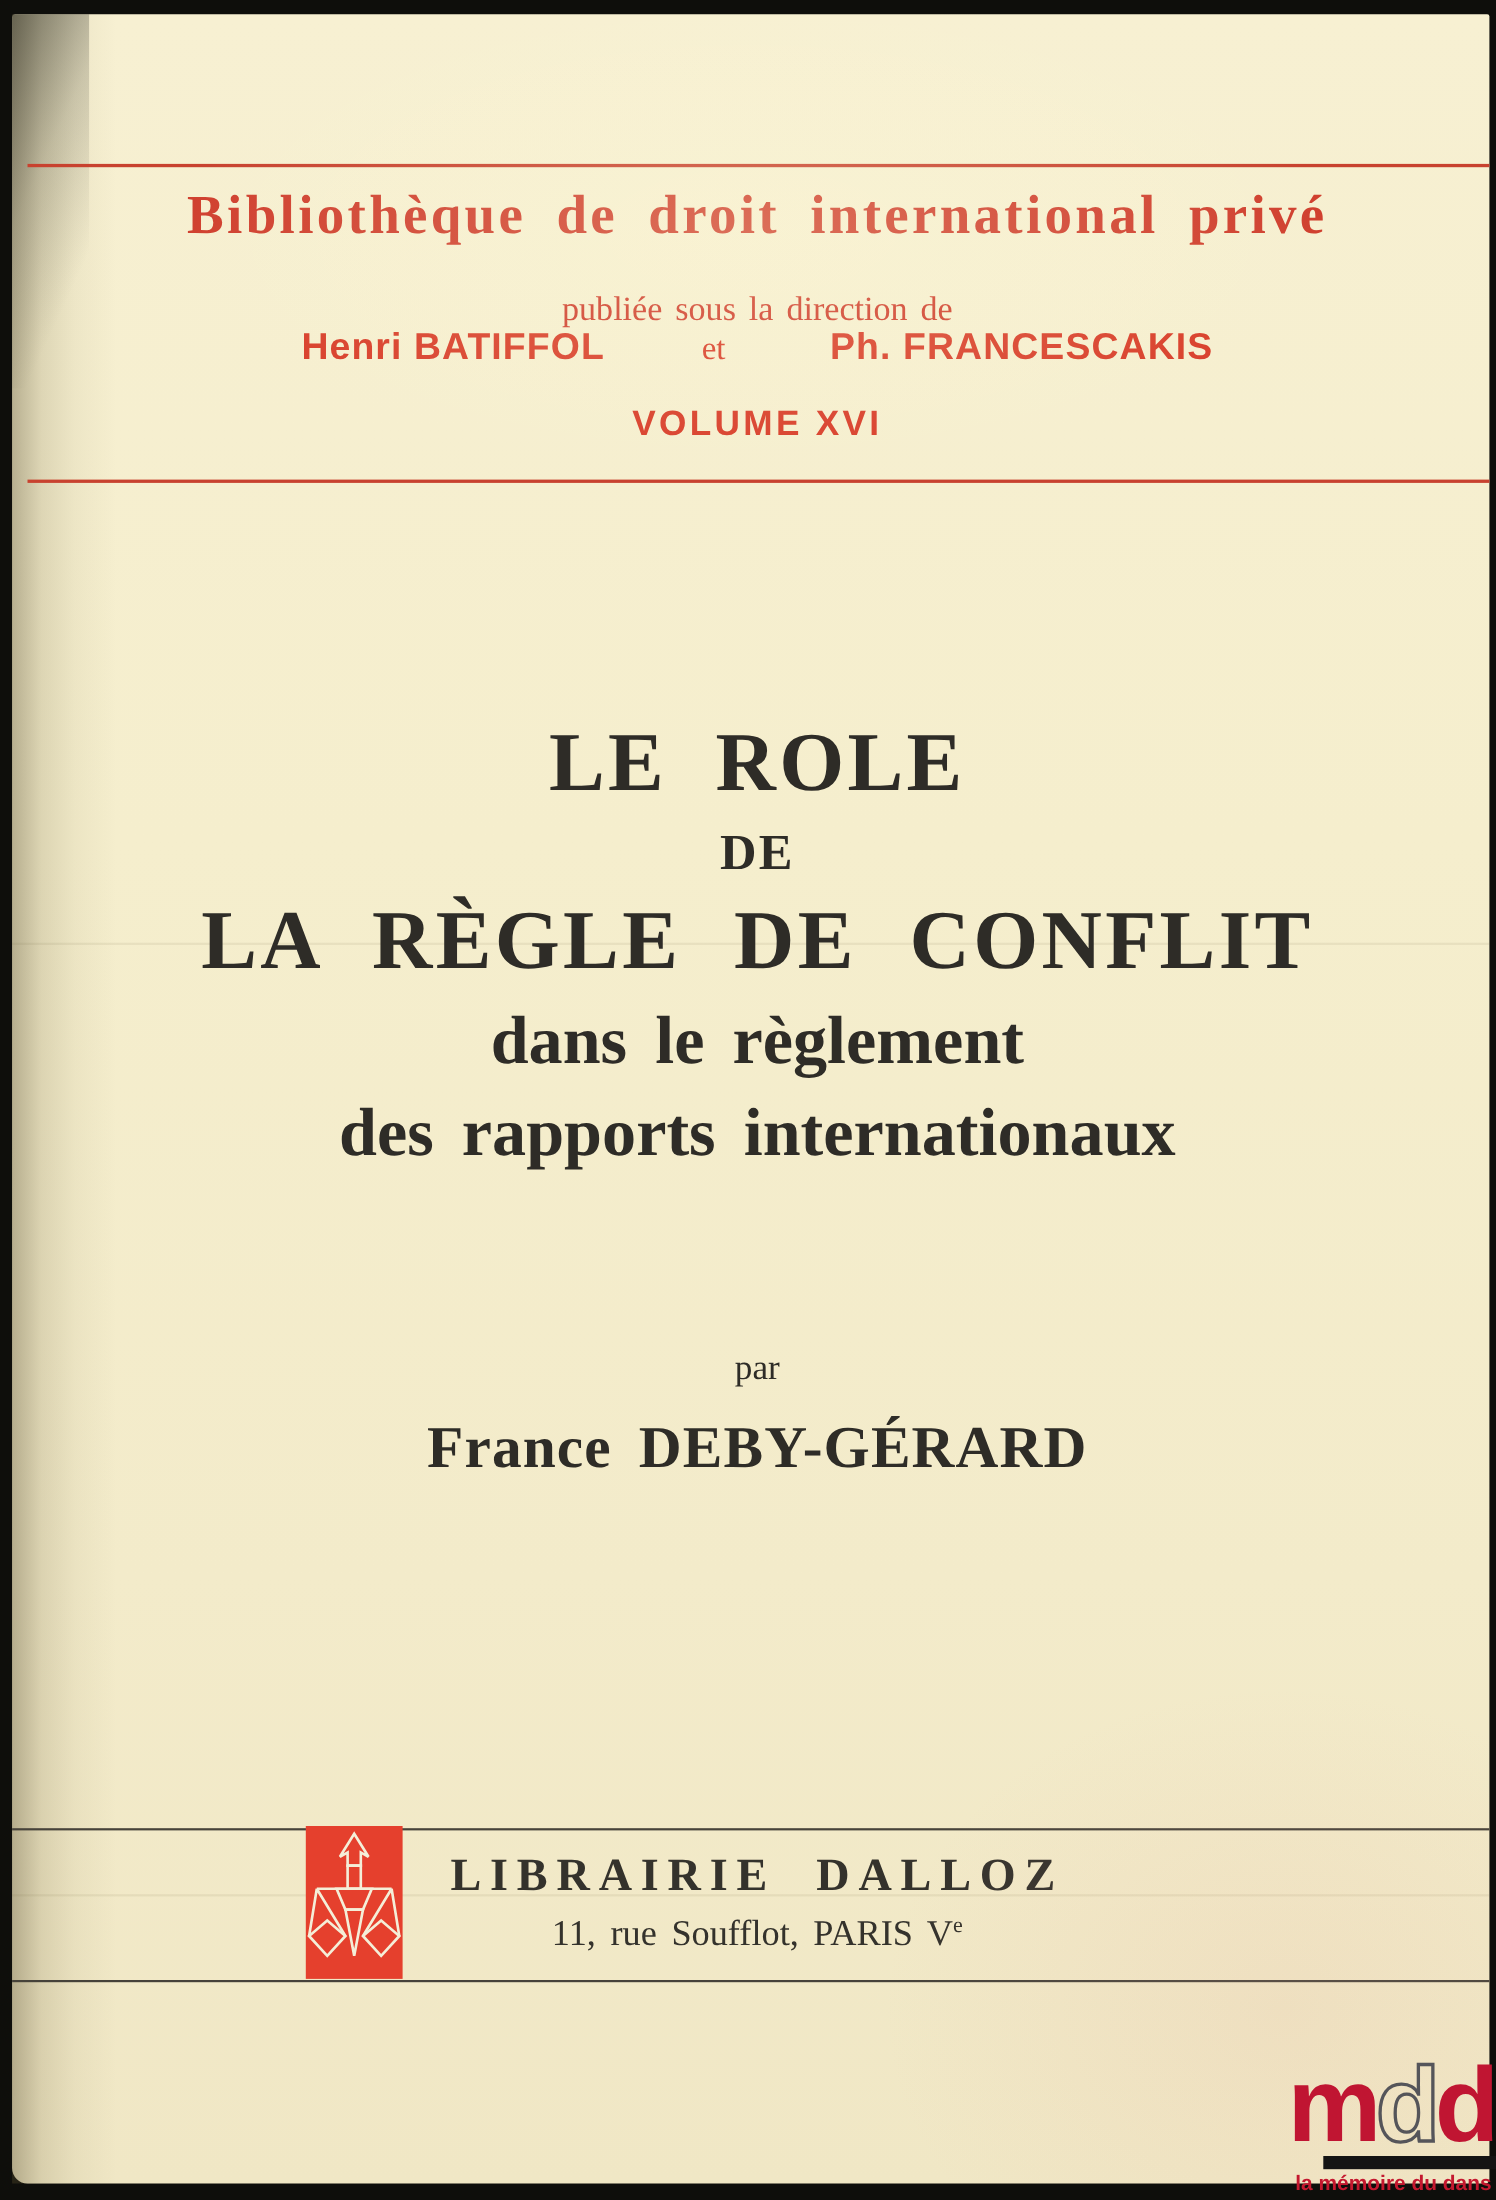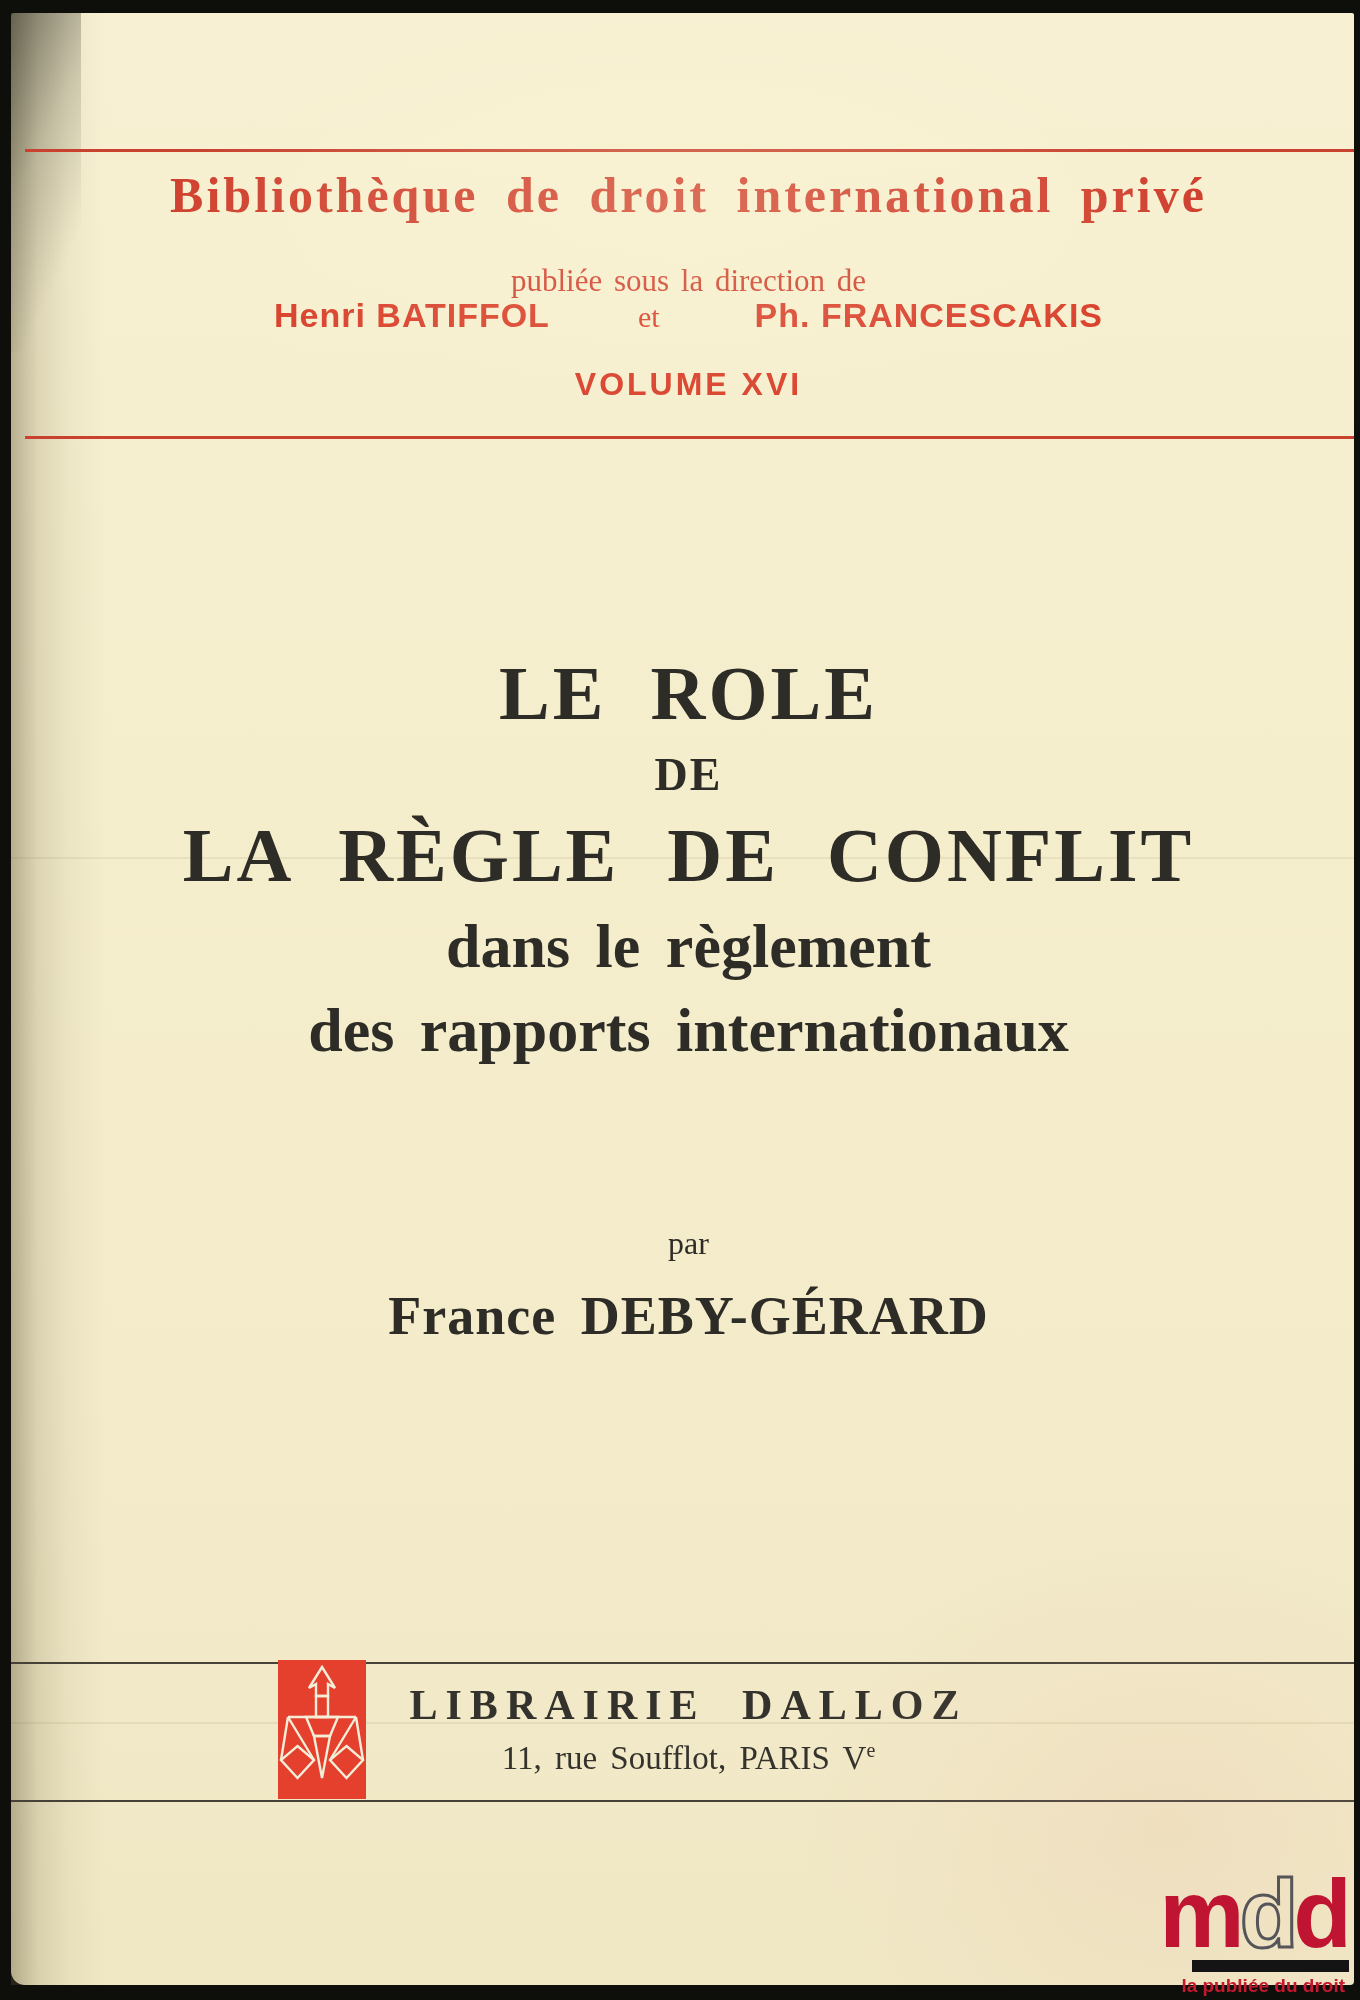--- a/index.html
+++ b/index.html
@@ -43,21 +43,21 @@
 
   .publisher-name{top:1668px;font-weight:700;font-size:42px;letter-spacing:8px;word-spacing:18px;color:#34322c;}
   .address{top:1726px;font-size:33px;color:#34322c;word-spacing:5px;}
   .address sup{font-size:20px;}
 
   .dalloz-logo{position:absolute;left:267px;top:1647px;width:88px;height:139px;background:#e5402d;
                display:flex;align-items:center;justify-content:center;}
   .dalloz-logo svg{display:block;}
 
   
-  .mdd{position:absolute;right:11px;bottom:0;width:180px;height:140px;text-align:right;}
+  .mdd{position:absolute;right:0;bottom:0;width:180px;height:140px;text-align:right;}
   .mdd-letters{position:absolute;right:2px;bottom:48px;font-family:"Liberation Sans",sans-serif;
                font-weight:700;font-size:96px;line-height:0.78;letter-spacing:-5px;white-space:nowrap;}
   .mdd-letters .solid{color:#c01532;}
   .mdd-letters .outline{color:rgba(0,0,0,0);-webkit-text-stroke:3px #55555a;}
   .mdd-bar{position:absolute;right:0;bottom:28px;width:157px;height:12px;background:#141414;}
   .mdd-tagline{position:absolute;right:4px;bottom:3px;font-family:"Liberation Sans",sans-serif;
                font-weight:700;font-size:19px;letter-spacing:0;color:#c4182f;white-space:nowrap;}
 </style>
 </head>
 <body>
@@ -116,15 +116,15 @@
     <div class="centered publisher-name">LIBRAIRIE DALLOZ</div>
 
     <div class="centered address">
       <span>11, rue Soufflot, PARIS V</span><sup>e</sup>
     </div>
   </div>
 
   <div class="mdd">
     <div class="mdd-letters"><span class="solid">m</span><span class="outline">d</span><span class="solid">d</span></div>
     <div class="mdd-bar"></div>
-    <div class="mdd-tagline">la publiée du droit</div>
+    <div class="mdd-tagline">la mémoire du dans</div>
   </div>
 </div>
 
 </body></html>

